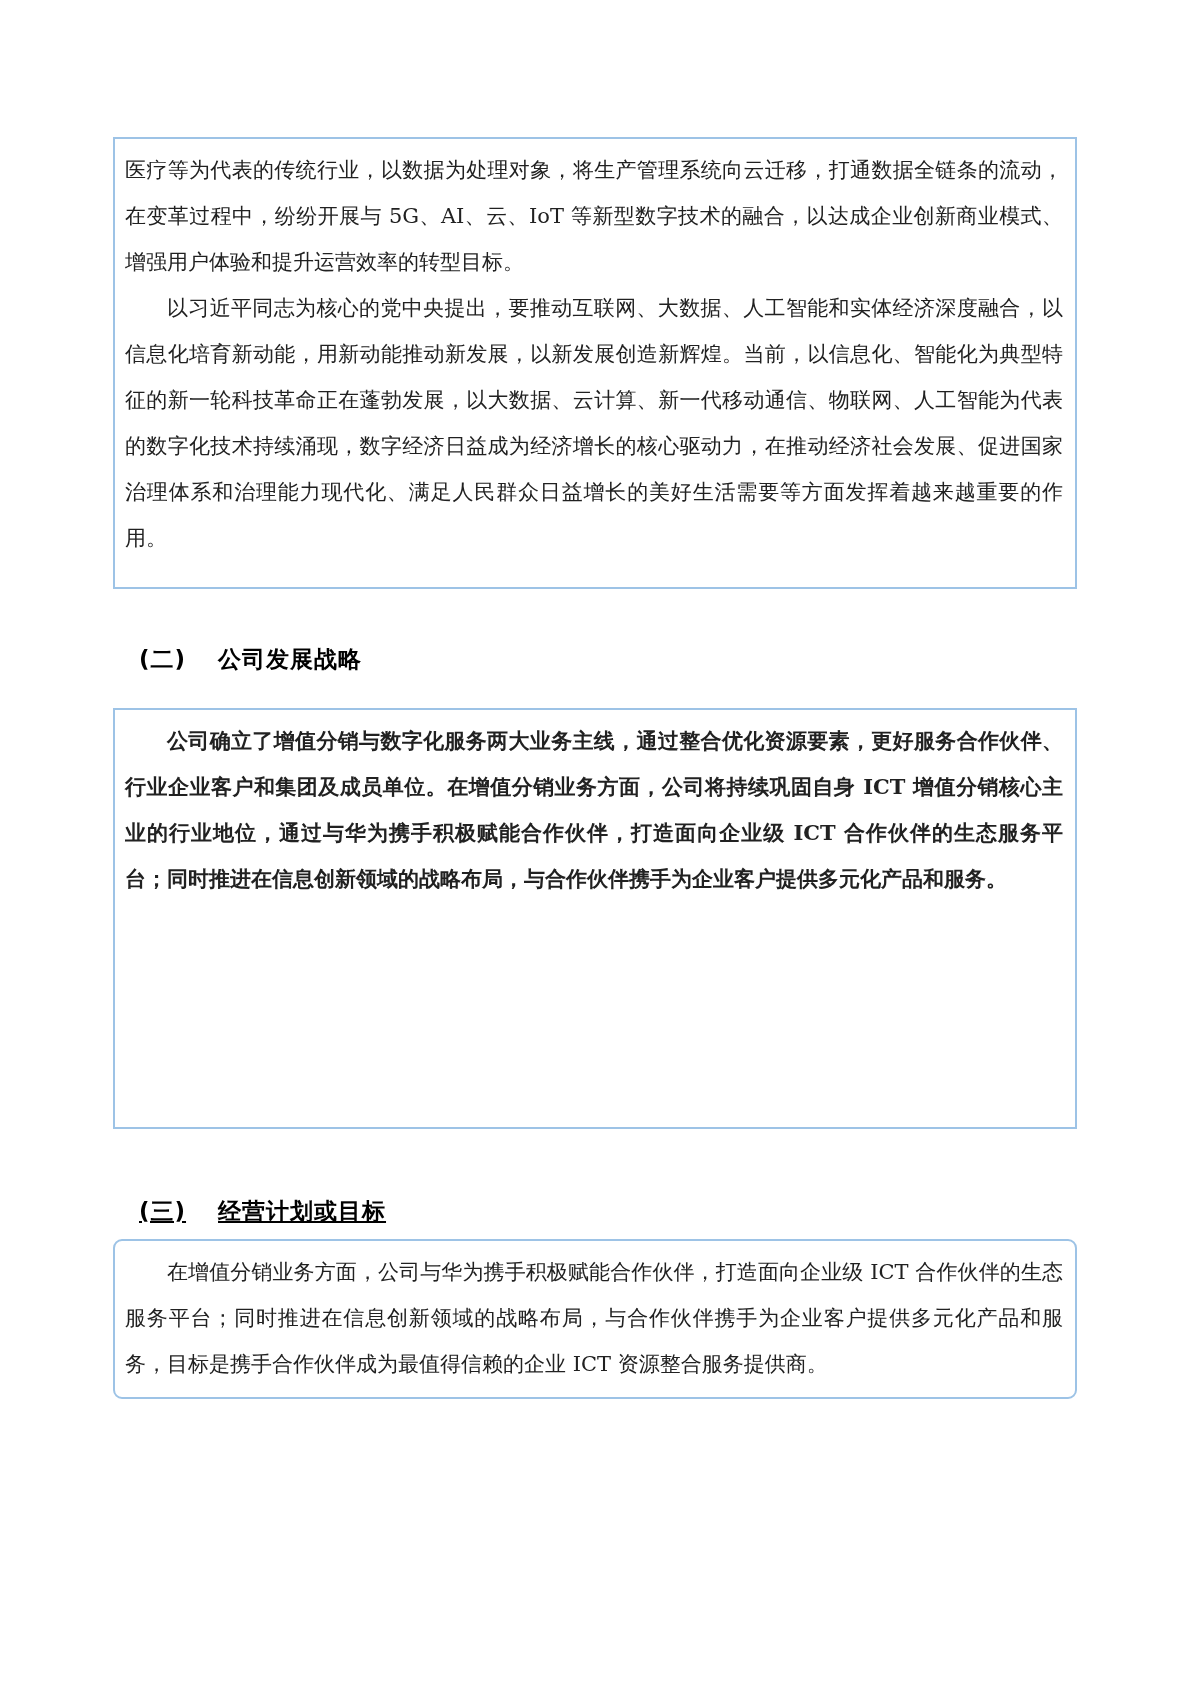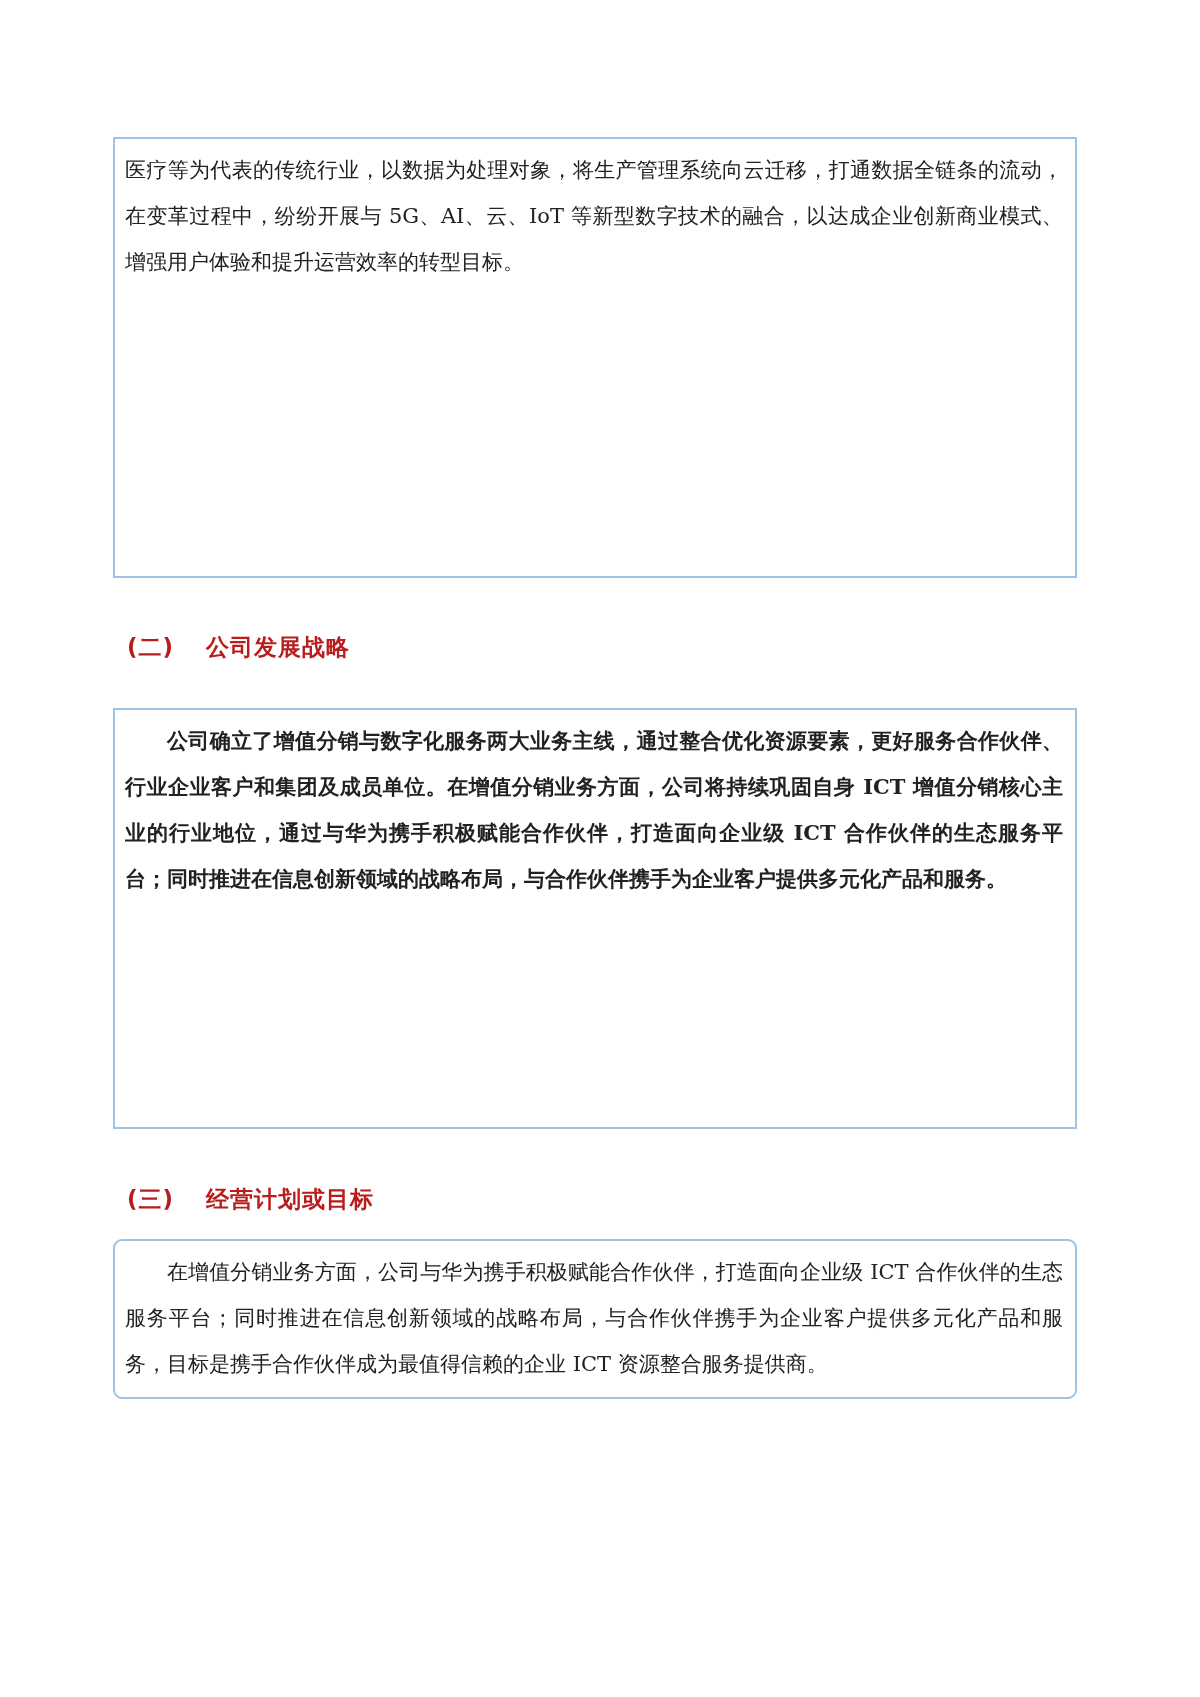--- a/index.html
+++ b/index.html
@@ -34,29 +34,29 @@
   }
   .text-box p.continuation {
     text-indent: 0;
   }
   #box-1 { top: 137px; min-height: 441px; padding-bottom: 26px; }
   #box-2 { top: 708px; min-height: 421px; font-weight: bold; }
   #box-3 { top: 1239px; min-height: 136px; border-radius: 9px; }
   .heading {
     position: absolute;
     left: 127px;
-    margin: 0;
+    margin: 12px;
     font-family: "DejaVu Sans", "Liberation Sans", sans-serif;
     font-size: 23px;
     font-weight: 700;
-    color: #b91c1c;
+    color: #000000;
     letter-spacing: 1px;
   }
   #heading-2 { top: 632px; }
-  #heading-3 { top: 1184px; }
+  #heading-3 { top: 1184px; text-decoration: underline; }
   .heading .num {
     margin-right: 32px;
   }
   .page-footer {
     position: absolute;
     top: 1534px;
     left: 0;
     width: 100%;
     text-align: center;
     font-family: "DejaVu Sans", "Liberation Sans", sans-serif;
@@ -64,20 +64,21 @@
     color: #222222;
   }
 </style>
 </head>
 <body>
 
 <div class="page">
 
   <section class="text-box" id="box-1">
     <p class="continuation">医疗等为代表的传统行业，以数据为处理对象，将生产管理系统向云迁移，打通数据全链条的流动，在变革过程中，纷纷开展与 5G、AI、云、IoT 等新型数字技术的融合，以达成企业创新商业模式、增强用户体验和提升运营效率的转型目标。</p>
+    <p>以习近平同志为核心的党中央提出，要推动互联网、大数据、人工智能和实体经济深度融合，以信息化培育新动能，用新动能推动新发展，以新发展创造新辉煌。当前，以信息化、智能化为典型特征的新一轮科技革命正在蓬勃发展，以大数据、云计算、新一代移动通信、物联网、人工智能为代表的数字化技术持续涌现，数字经济日益成为经济增长的核心驱动力，在推动经济社会发展、促进国家治理体系和治理能力现代化、满足人民群众日益增长的美好生活需要等方面发挥着越来越重要的作用。</p>
   </section>
 
   <h2 class="heading" id="heading-2">
     <span class="num">(二)</span><span class="title">公司发展战略</span>
   </h2>
 
   <section class="text-box" id="box-2">
     <p>公司确立了增值分销与数字化服务两大业务主线，通过整合优化资源要素，更好服务合作伙伴、行业企业客户和集团及成员单位。在增值分销业务方面，公司将持续巩固自身 ICT 增值分销核心主业的行业地位，通过与华为携手积极赋能合作伙伴，打造面向企业级 ICT 合作伙伴的生态服务平台；同时推进在信息创新领域的战略布局，与合作伙伴携手为企业客户提供多元化产品和服务。</p>
   </section>
 

